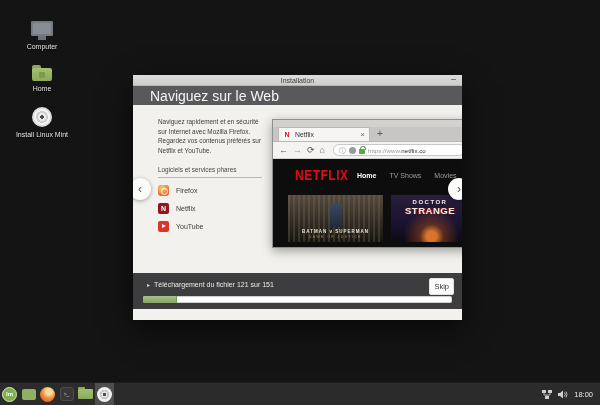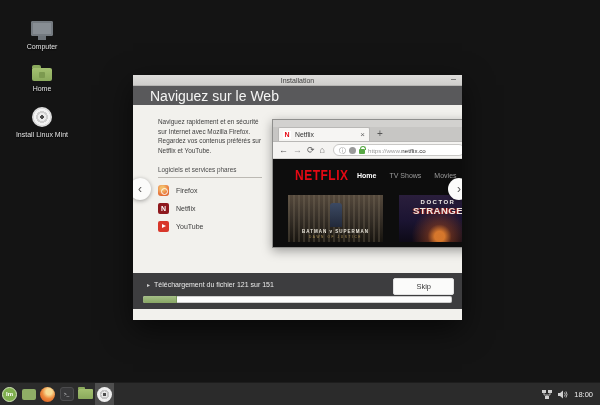--- a/index.html
+++ b/index.html
@@ -54,21 +54,21 @@
   .info-glyph { font-size:7px; color:#888; line-height:1; }
   .globe-dot { width:7px; height:7px; border-radius:50%; background:#9a9a9a; flex:0 0 auto; }
   .lock { position:relative; width:6px; height:5px; background:#58a845; border-radius:1px; margin-top:2px; flex:0 0 auto; }
   .lock::before { content:""; position:absolute; top:-3px; left:1px; width:4px; height:3px; border:1px solid #58a845; border-bottom:none; border-radius:3px 3px 0 0; }
   .url-text { font-size:6.2px; color:#9a9a9a; white-space:nowrap; }
   .url-domain { color:#2e2e2e; }
   .b-page { position:relative; height:88px; background:#0d0d0d; overflow:hidden; }
   .nf-logo { position:absolute; left:22px; top:9px; color:#e50914; font-size:12px; font-weight:bold; letter-spacing:.5px; transform:scaleY(1.2); }
   .nf-menu { position:absolute; left:84px; top:13px; display:flex; gap:13px; font-size:7px; color:#9b9b9b; }
   .nf-menu .active { color:#fff; font-weight:bold; }
-  .nf-tiles { position:absolute; left:15px; top:36px; display:flex; gap:16px; }
+  .nf-tiles { position:absolute; left:15px; top:36px; display:flex; gap:8px; }
   .tile { height:47px; position:relative; overflow:hidden; }
   .tile-batman { width:95px; background:
      repeating-linear-gradient(90deg, rgba(130,118,98,.28) 0 2px, rgba(0,0,0,0) 2px 5px),
      linear-gradient(180deg,#55493c 0%,#39322a 45%,#17140f 100%); }
   .tile-batman::before { content:""; position:absolute; left:42px; top:8px; width:12px; height:24px; background:linear-gradient(180deg,#3c4a63,#22293a); border-radius:3px 3px 0 0; }
   .bt-title { position:absolute; bottom:8px; width:100%; text-align:center; color:#ece8dd; font-size:4.5px; font-weight:bold; letter-spacing:1px; }
   .bt-sub { position:absolute; bottom:3px; width:100%; text-align:center; color:#ab9258; font-size:3.2px; letter-spacing:1.6px; }
   .tile-strange { width:78px; background:
      radial-gradient(circle at 52% 88%, rgba(235,130,45,.9) 0 5px, rgba(160,70,30,.5) 12px, rgba(0,0,0,0) 28px),
      linear-gradient(180deg,#2a1e3c 0%,#1b1432 55%,#0d0a17 100%); }
@@ -76,21 +76,21 @@
   .ds-l2 { position:absolute; top:10px; width:100%; text-align:center; color:#efe8e0; font-size:9.5px; font-weight:bold; letter-spacing:.5px; text-shadow:1px 0 0 #a02020, -1px 0 0 #701515; }
 
   .nav-circle { position:absolute; top:73px; width:22px; height:22px; border-radius:50%; background:#fbfbfa; box-shadow:0 1px 4px rgba(0,0,0,.35); display:flex; align-items:center; justify-content:center; font-size:12px; color:#555; z-index:6; }
   .nav-prev { left:-4px; }
   .nav-next { right:-8px; }
 
   .win-footer { height:36px; background:#3d3d3f; position:relative; }
   .status { position:absolute; left:14px; top:8px; display:flex; align-items:center; gap:4px; }
   .expander { font-size:6px; color:#cfcfcf; }
   .status-text { font-size:7px; color:#eaeaea; }
-  .skip-btn { position:absolute; right:8px; top:5px; background:#fbfbfa; border:1px solid #e2e2e2; border-radius:2px; color:#3a3a3a; font-size:7.5px; padding:3px 22px; }
+  .skip-btn { position:absolute; right:8px; top:5px; background:#fbfbfa; border:1px solid #e2e2e2; border-radius:2px; color:#3a3a3a; font-size:7.5px; padding:3px 4px; }
   .progress { position:absolute; left:10px; right:10px; bottom:6px; height:7px; background:#fcfcfc; border-radius:2px; box-shadow:inset 0 0 0 1px rgba(0,0,0,.18); overflow:hidden; }
   .progress-fill { height:100%; background:linear-gradient(180deg,#a5bf87,#87a563); border-right:1px solid #78975b; }
 
   
   .taskbar { position:absolute; left:0; right:0; bottom:0; height:23px; background:#2b2b2b; display:flex; align-items:center; border-top:1px solid #1d1d1d; }
   .tb-left { display:flex; height:100%; align-items:center; }
   .tb-item { width:19px; height:100%; display:flex; align-items:center; justify-content:center; }
   .tb-item.active { background:rgba(255,255,255,.17); }
   .mint-logo { width:15px; height:15px; border-radius:50%; background:#7fae4e; border:1px solid #d4e6ba; color:#fff; font-size:6px; font-weight:bold; display:flex; align-items:center; justify-content:center; }
   .tb-greensq { width:14px; height:11px; background:#8fae66; border-radius:2px; }

